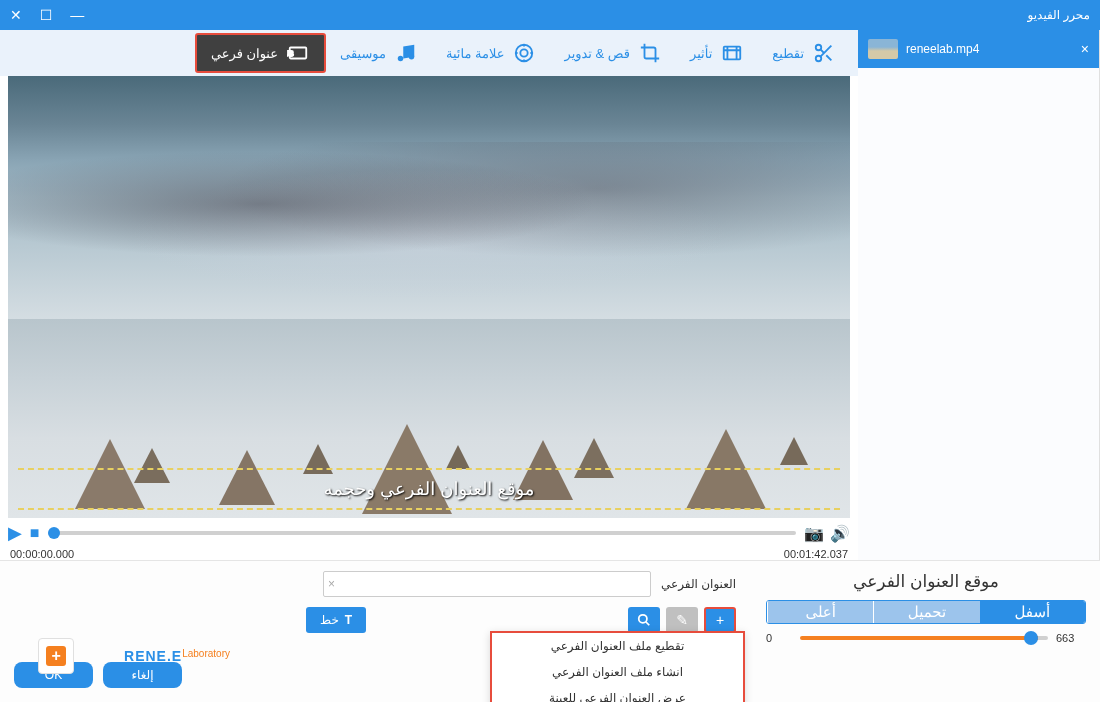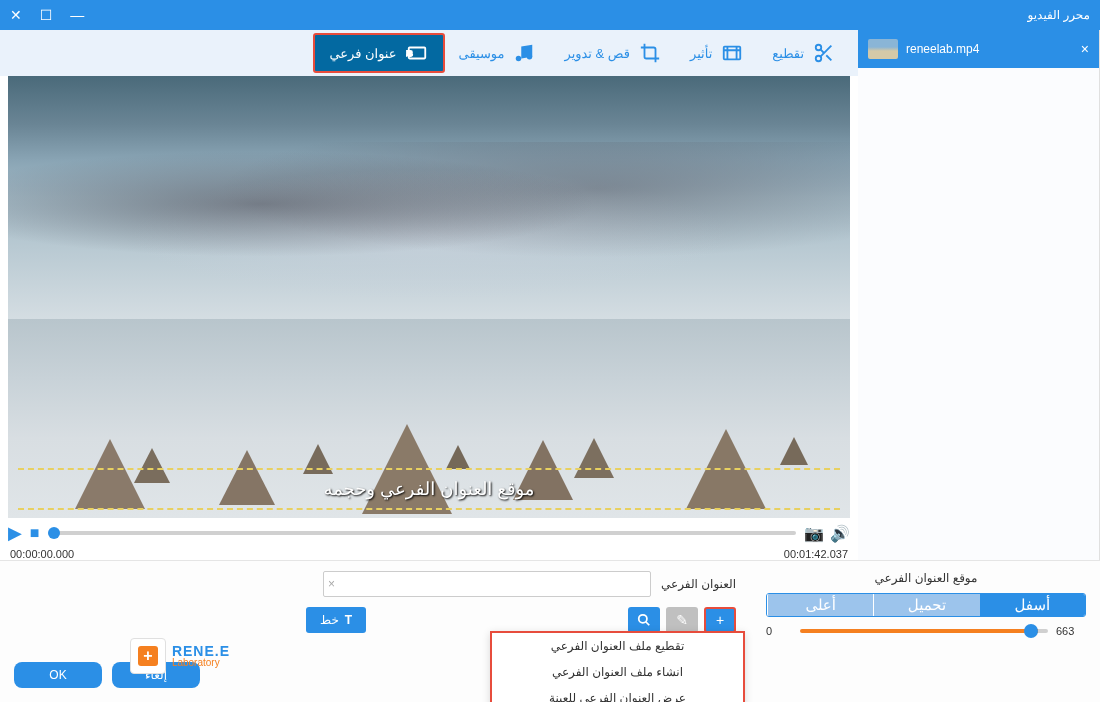--- a/index.html
+++ b/index.html
@@ -14,21 +14,21 @@
 
 .sidebar { width: 242px; background: #fbfcfe; border-right: 1px solid #e0e0e0; }
 .file-tab { height: 38px; background: #2b8fe6; color: #fff; display: flex; align-items: center; padding: 0 10px; gap: 8px; font-size: 12px; direction: ltr; position: relative; }
 .file-thumb { width: 30px; height: 20px; background: linear-gradient(to bottom, #8ab5d6 40%, #d4c9a8 60%); border-radius: 2px; }
 .file-close { position: absolute; right: 10px; font-size: 14px; cursor: pointer; }
 
 .content { flex: 1; display: flex; flex-direction: column; }
 
 .toolbar { height: 46px; background: #eaf2fb; display: flex; align-items: center; padding: 0 8px; gap: 0; direction: rtl; }
 .tool-btn { display: flex; align-items: center; gap: 8px; padding: 0 14px; height: 40px; color: #2b8fe6; font-size: 13px; cursor: pointer; border-radius: 3px; }
-.tool-btn.active { background: #0369a1; color: #fff; border: 2px solid #e74c3c; }
+.tool-btn.active { background: #404040; color: #fff; border: 2px solid #e74c3c; }
 .tool-icon { width: 24px; height: 24px; display: flex; align-items: center; justify-content: center; }
 .tool-icon svg { width: 22px; height: 22px; }
 
 .preview-wrap { flex: 1; background: #000; margin: 0 8px 0 8px; position: relative; display: flex; align-items: flex-start; justify-content: center; }
 .preview-img { width: 100%; height: 100%; position: relative; overflow: hidden; }
 .sky { position: absolute; top: 0; left: 0; right: 0; height: 55%; background: linear-gradient(to bottom, #4a6a7a 0%, #6a8595 20%, #8aa5b5 35%, #a5bcc8 50%, #b8c9d2 70%, #d4dde2 100%); }
 .clouds { position: absolute; top: 15%; left: 0; right: 0; height: 35%; background: radial-gradient(ellipse at 30% 40%, rgba(80,80,90,0.6) 0%, transparent 40%), radial-gradient(ellipse at 70% 30%, rgba(90,90,100,0.5) 0%, transparent 45%), radial-gradient(ellipse at 50% 60%, rgba(200,210,220,0.8) 0%, transparent 50%); }
 .water { position: absolute; bottom: 0; left: 0; right: 0; height: 45%; background: linear-gradient(to bottom, #b8c5cc 0%, #c8d2d8 30%, #d8dee2 60%, #e0e5e8 100%); }
 .cone { position: absolute; width: 0; height: 0; border-style: solid; }
 .cone1 { bottom: 2%; left: 8%; border-width: 0 35px 70px 35px; border-color: transparent transparent #8a7a6a transparent; }
@@ -64,38 +64,38 @@
 .small-btn { width: 32px; height: 26px; display: flex; align-items: center; justify-content: center; border-radius: 3px; cursor: pointer; font-size: 14px; }
 .add-btn { background: #2b8fe6; color: #fff; border: 2px solid #e74c3c; }
 .edit-btn { background: #c0c0c0; color: #fff; }
 .search-btn { background: #2b8fe6; color: #fff; }
 .font-btn { background: #2b8fe6; color: #fff; padding: 0 14px; width: auto; height: 26px; font-size: 12px; display: flex; align-items: center; gap: 6px; border-radius: 3px; cursor: pointer; margin-right: auto; }
 
 .dropdown-menu { position: absolute; top: 70px; right: 355px; width: 255px; background: #fff; border: 2px solid #e74c3c; box-shadow: 0 2px 8px rgba(0,0,0,0.15); z-index: 10; }
 .dropdown-item { padding: 6px 12px; font-size: 12px; color: #333; cursor: pointer; text-align: center; }
 
 .right-controls { display: flex; flex-direction: column; gap: 8px; width: 320px; }
-.pos-label { font-size: 12px; color: #333; text-align: center; }
+.pos-label { font-size: 17px; color: #333; text-align: center; }
 .pos-buttons { display: flex; border: 1px solid #2b8fe6; border-radius: 3px; overflow: hidden; height: 24px; }
 .pos-btn { flex: 1; display: flex; align-items: center; justify-content: center; font-size: 15px; cursor: pointer; background: #9cc4ec; color: #fff; border-left: 1px solid #fff; }
 .pos-btn:first-child { border-left: none; }
 .pos-btn.selected { background: #2b8fe6; }
 
 .slider-row { display: flex; align-items: center; gap: 8px; direction: ltr; }
 .slider-num { font-size: 11px; color: #333; width: 26px; }
 .slider-track { flex: 1; height: 4px; background: linear-gradient(to right, #f58020 0%, #f58020 96%, #d0d0d0 96%); border-radius: 2px; position: relative; }
 .slider-thumb { position: absolute; right: 4%; top: -5px; width: 14px; height: 14px; background: #2b8fe6; border-radius: 50%; }
 
 .footer-buttons { position: absolute; bottom: 14px; left: 14px; display: flex; gap: 10px; direction: ltr; }
-.footer-btn { width: 88px; height: 26px; background: #2b8fe6; color: #fff; border: none; border-radius: 8px; font-size: 12px; cursor: pointer; }
+.footer-btn { width: 79px; height: 26px; background: #2b8fe6; color: #fff; border: none; border-radius: 8px; font-size: 12px; cursor: pointer; }
 
 .logo-area { position: absolute; bottom: 28px; right: 870px; display: flex; align-items: center; gap: 6px; direction: ltr; }
 .logo-badge { width: 36px; height: 36px; background: #fff; border: 1px solid #e0e0e0; border-radius: 4px; display: flex; align-items: center; justify-content: center; }
 .logo-plus { width: 20px; height: 20px; background: #f58020; color: #fff; display: flex; align-items: center; justify-content: center; font-weight: bold; border-radius: 3px; }
-.logo-text { display: flex; flex-direction: column; line-height: 1; }
+.logo-text { display: flex; flex-direction: row; line-height: 1; margin-left: 44px; }
 .logo-main { color: #2b8fe6; font-weight: bold; font-size: 14px; letter-spacing: 1px; }
 .logo-sub { color: #f58020; font-size: 10px; }
 </style>
 </head>
 <body>
 
 <div class="titlebar">
   <span class="titlebar-title">محرر الفيديو</span>
   <div class="window-controls">
     <span>—</span>
@@ -137,20 +137,30 @@
         <span>تأثير</span>
       </div>
       <div class="tool-btn">
         <span class="tool-icon">
             <svg viewBox="0 0 24 24" fill="none" stroke="#2b8fe6" stroke-width="2">
               <path d="M6 2v14a2 2 0 0 0 2 2h14"></path>
               <path d="M18 22V8a2 2 0 0 0-2-2H2"></path>
             </svg>
           </span>
         <span>قص &amp; تدوير</span>
+      </div>
+      <div class="tool-btn">
+        <span class="tool-icon">
+            <svg viewBox="0 0 24 24" fill="none" stroke="#2b8fe6" stroke-width="2">
+              <circle cx="12" cy="12" r="9"></circle>
+              <circle cx="12" cy="12" r="4"></circle>
+              <path d="M12 3v2M12 19v2M3 12h2M19 12h2"></path>
+            </svg>
+          </span>
+        <span>علامة مائية</span>
       </div>
       <div class="tool-btn">
         <span class="tool-icon">
             <svg viewBox="0 0 24 24" fill="#2b8fe6">
               <path d="M9 18V5l12-2v13"></path>
               <circle cx="6" cy="18" r="3"></circle>
               <circle cx="18" cy="16" r="3"></circle>
             </svg>
           </span>
         <span>موسيقى</span>

